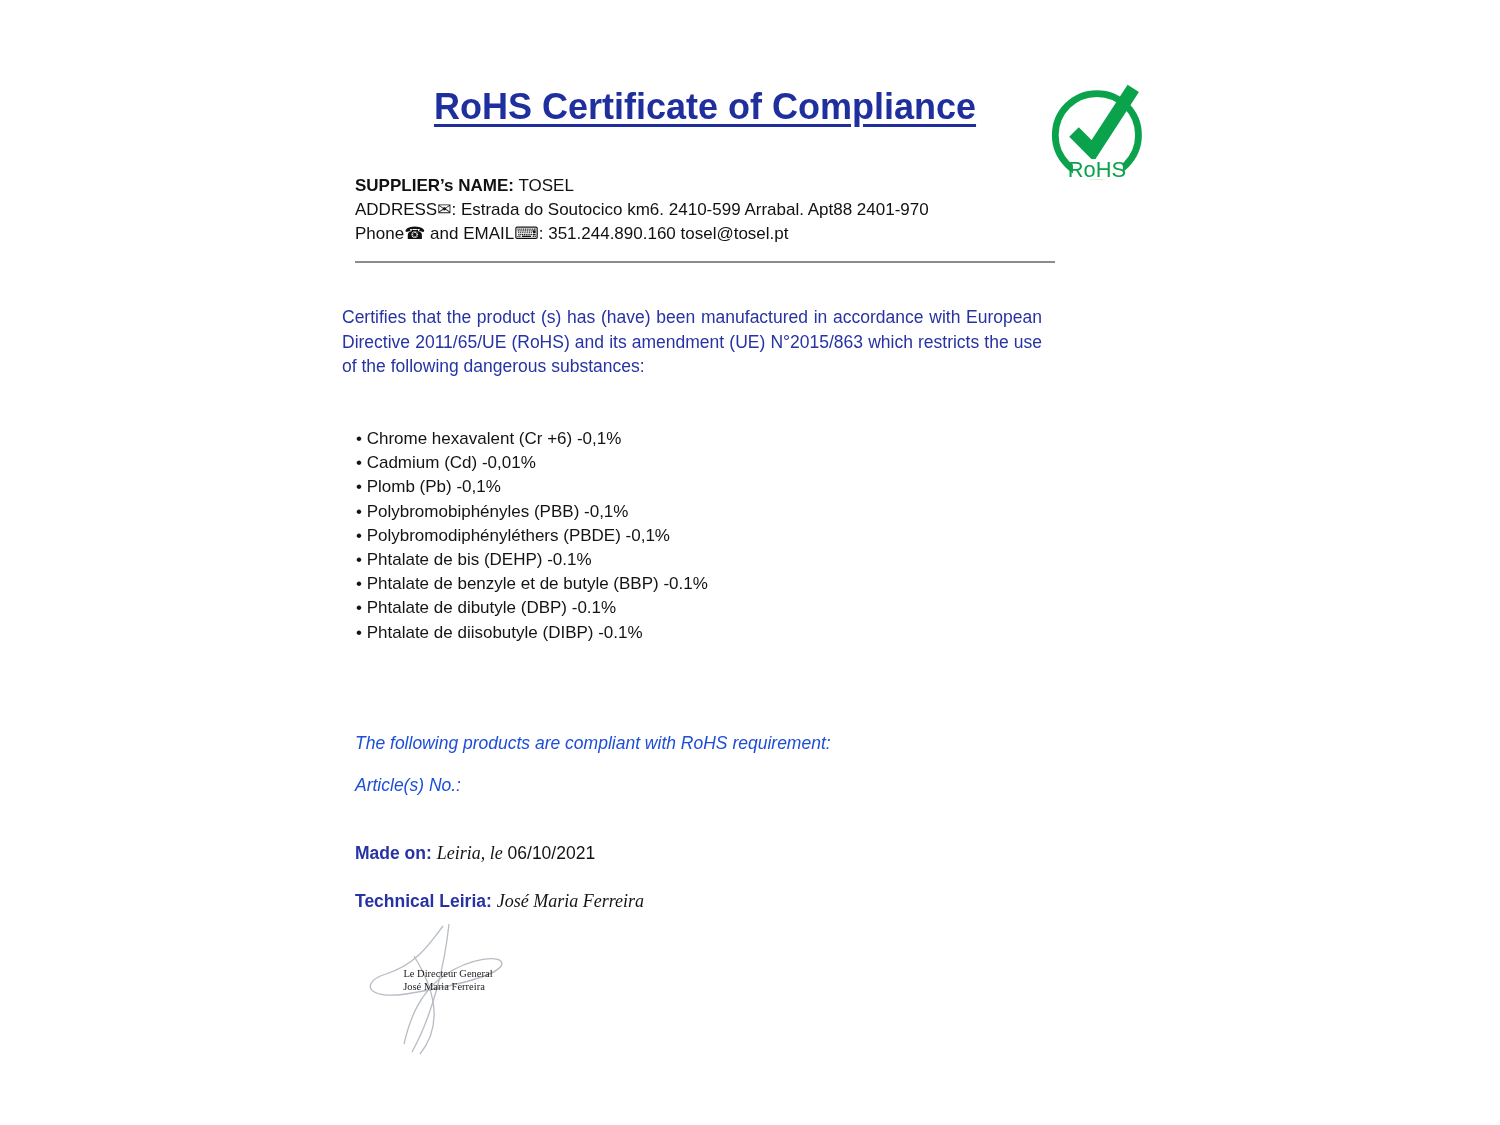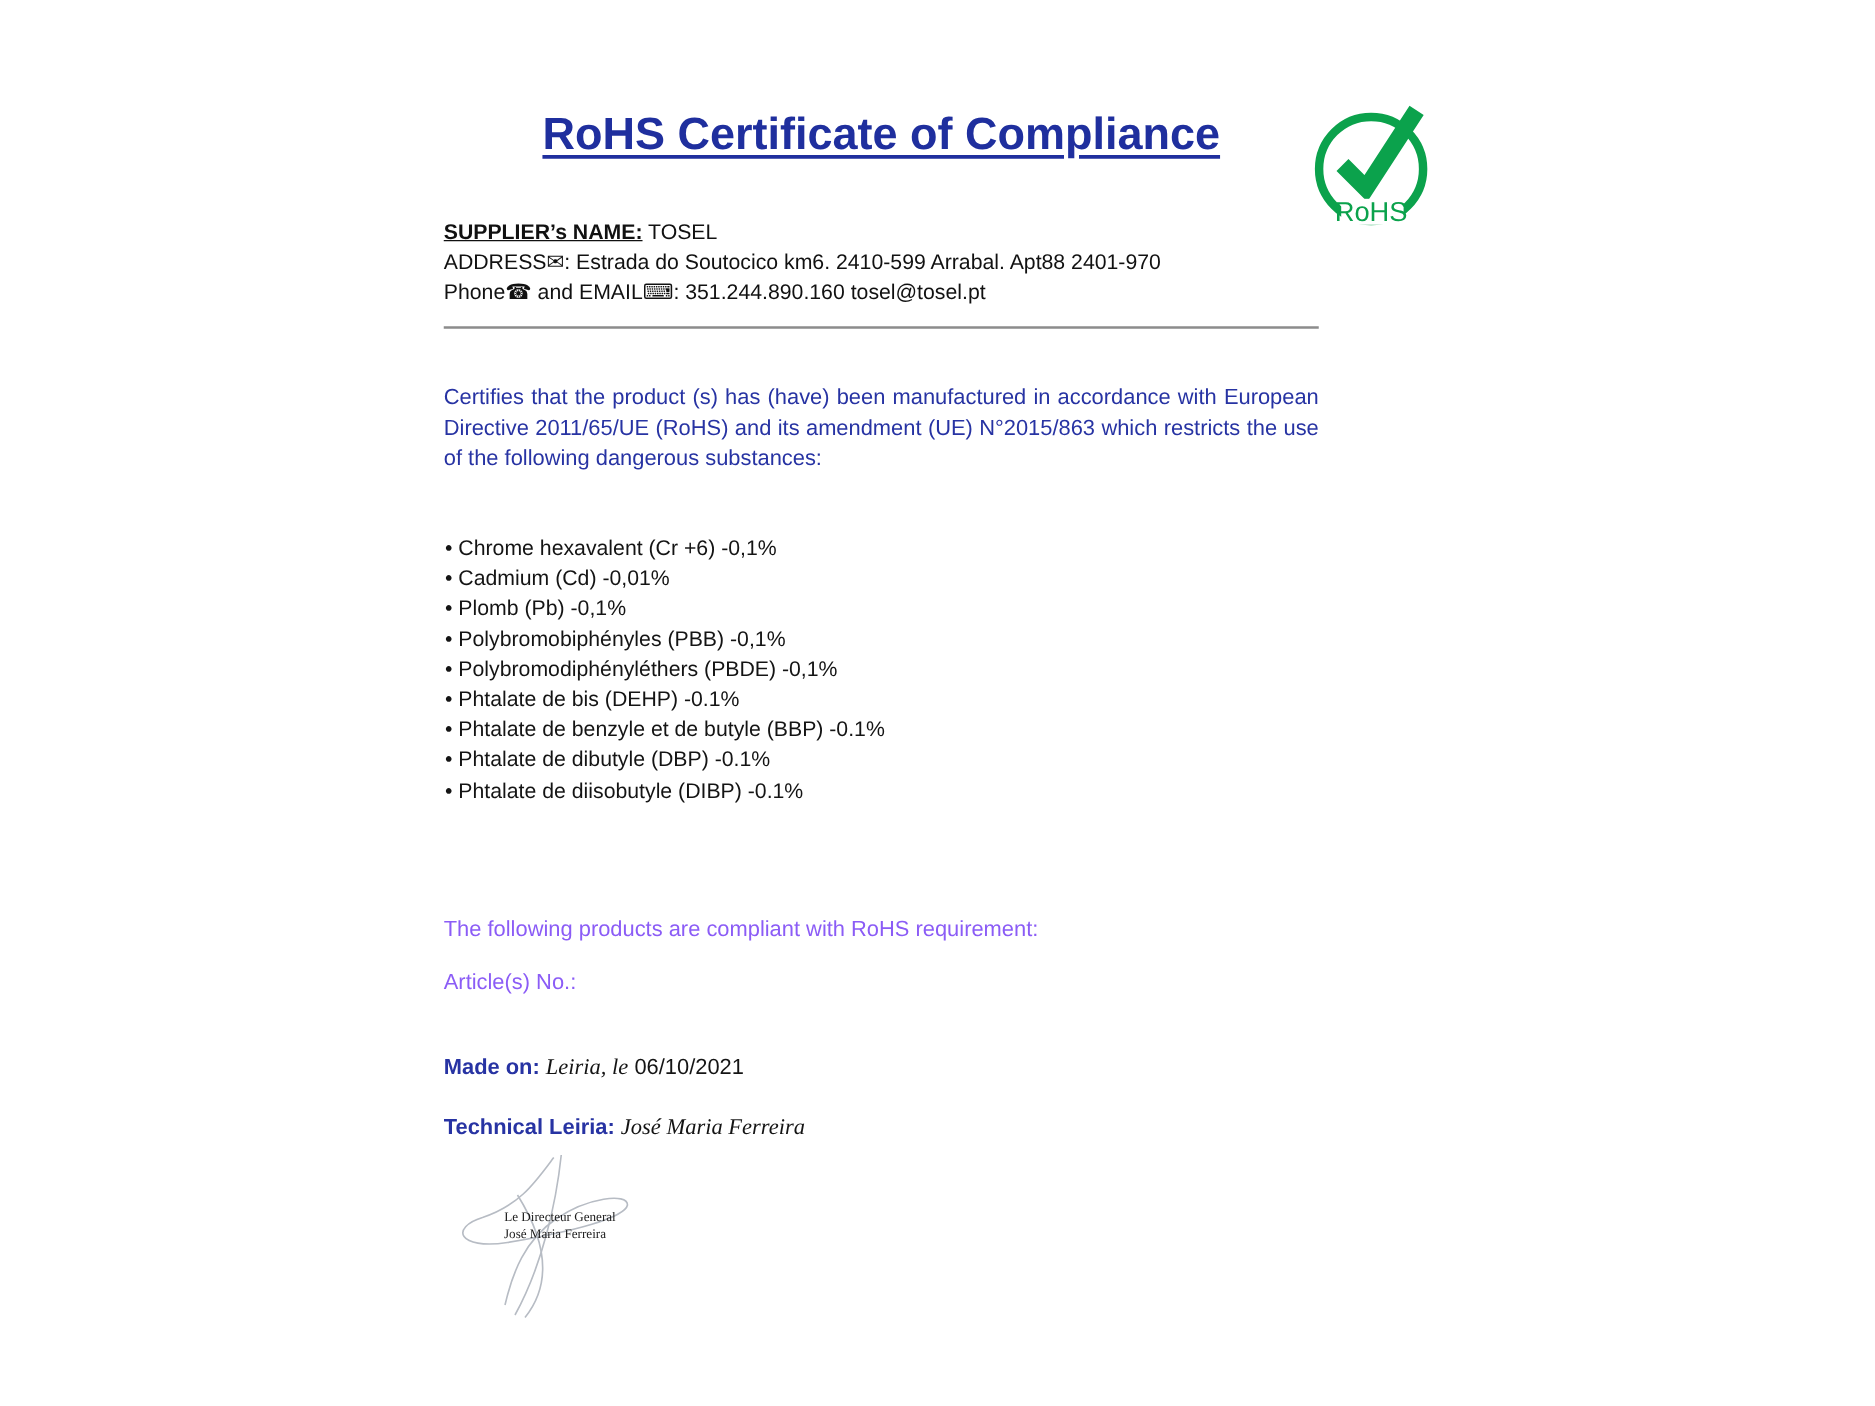--- a/index.html
+++ b/index.html
@@ -8,31 +8,31 @@
     position:relative; width:1500px; height:1125px; background:#ffffff;
     font-family:"Liberation Sans", sans-serif; color:#1a1a1a; overflow:hidden;
   }
   .title {
     position:absolute; left:355px; top:86px; width:700px; text-align:center;
     font-size:36px; font-weight:bold; color:#1f2f9e;
     text-decoration:underline; text-underline-offset:5px;
   }
   .logo { position:absolute; left:1048px; top:80px; width:104px; height:104px; }
   .supplier { position:absolute; left:355px; top:174px; font-size:17px; line-height:24px; color:#111; }
-  .lbl-bu { font-weight:bold; text-decoration:underline; }
+  .lbl-bu { font-weight:bold; }
   .icon-glyph { font-size:17px; }
   .hr { position:absolute; left:355px; top:261px; width:700px; border-top:2px solid #8c8c8c; }
   .cert-par {
-    position:absolute; left:355px; top:305px; width:700px;
+    position:absolute; left:342px; top:305px; width:700px;
     font-size:17.5px; line-height:24.5px; color:#2733a3;
     text-align:justify; text-align-last:left;
   }
   .substances { position:absolute; left:356px; top:427px; list-style:none; font-size:17px; line-height:24.2px; color:#141414; }
   .substances li::before { content:"\2022\00a0"; }
-  .blue-line { position:absolute; left:355px; color:#8b5cf6; font-size:17.5px; }
+  .blue-line { position:absolute; left:355px; color:#1d4ed8; font-size:17.5px;font-style:italic; }
   .compliance { top:733px; }
   .articles { top:775px;text-align:right; }
   .mixed-line { position:absolute; left:355px; font-size:17.5px; color:#141414; }
   .made-on { top:843px; }
   .manager { top:891px; }
   .lbl-bold-blue { font-weight:bold; color:#2733a3; }
   .it-serif { font-family:"Liberation Serif", serif; font-style:italic; font-size:18px; }
   .signature { position:absolute; left:348px; top:920px; width:240px; height:150px; }
   .sig-stroke { fill:none; stroke:#b7bcc4; stroke-width:1.3; }
   .sig-text { font-family:"Liberation Serif", serif; font-size:10.5px; fill:#1c1c1c; }

